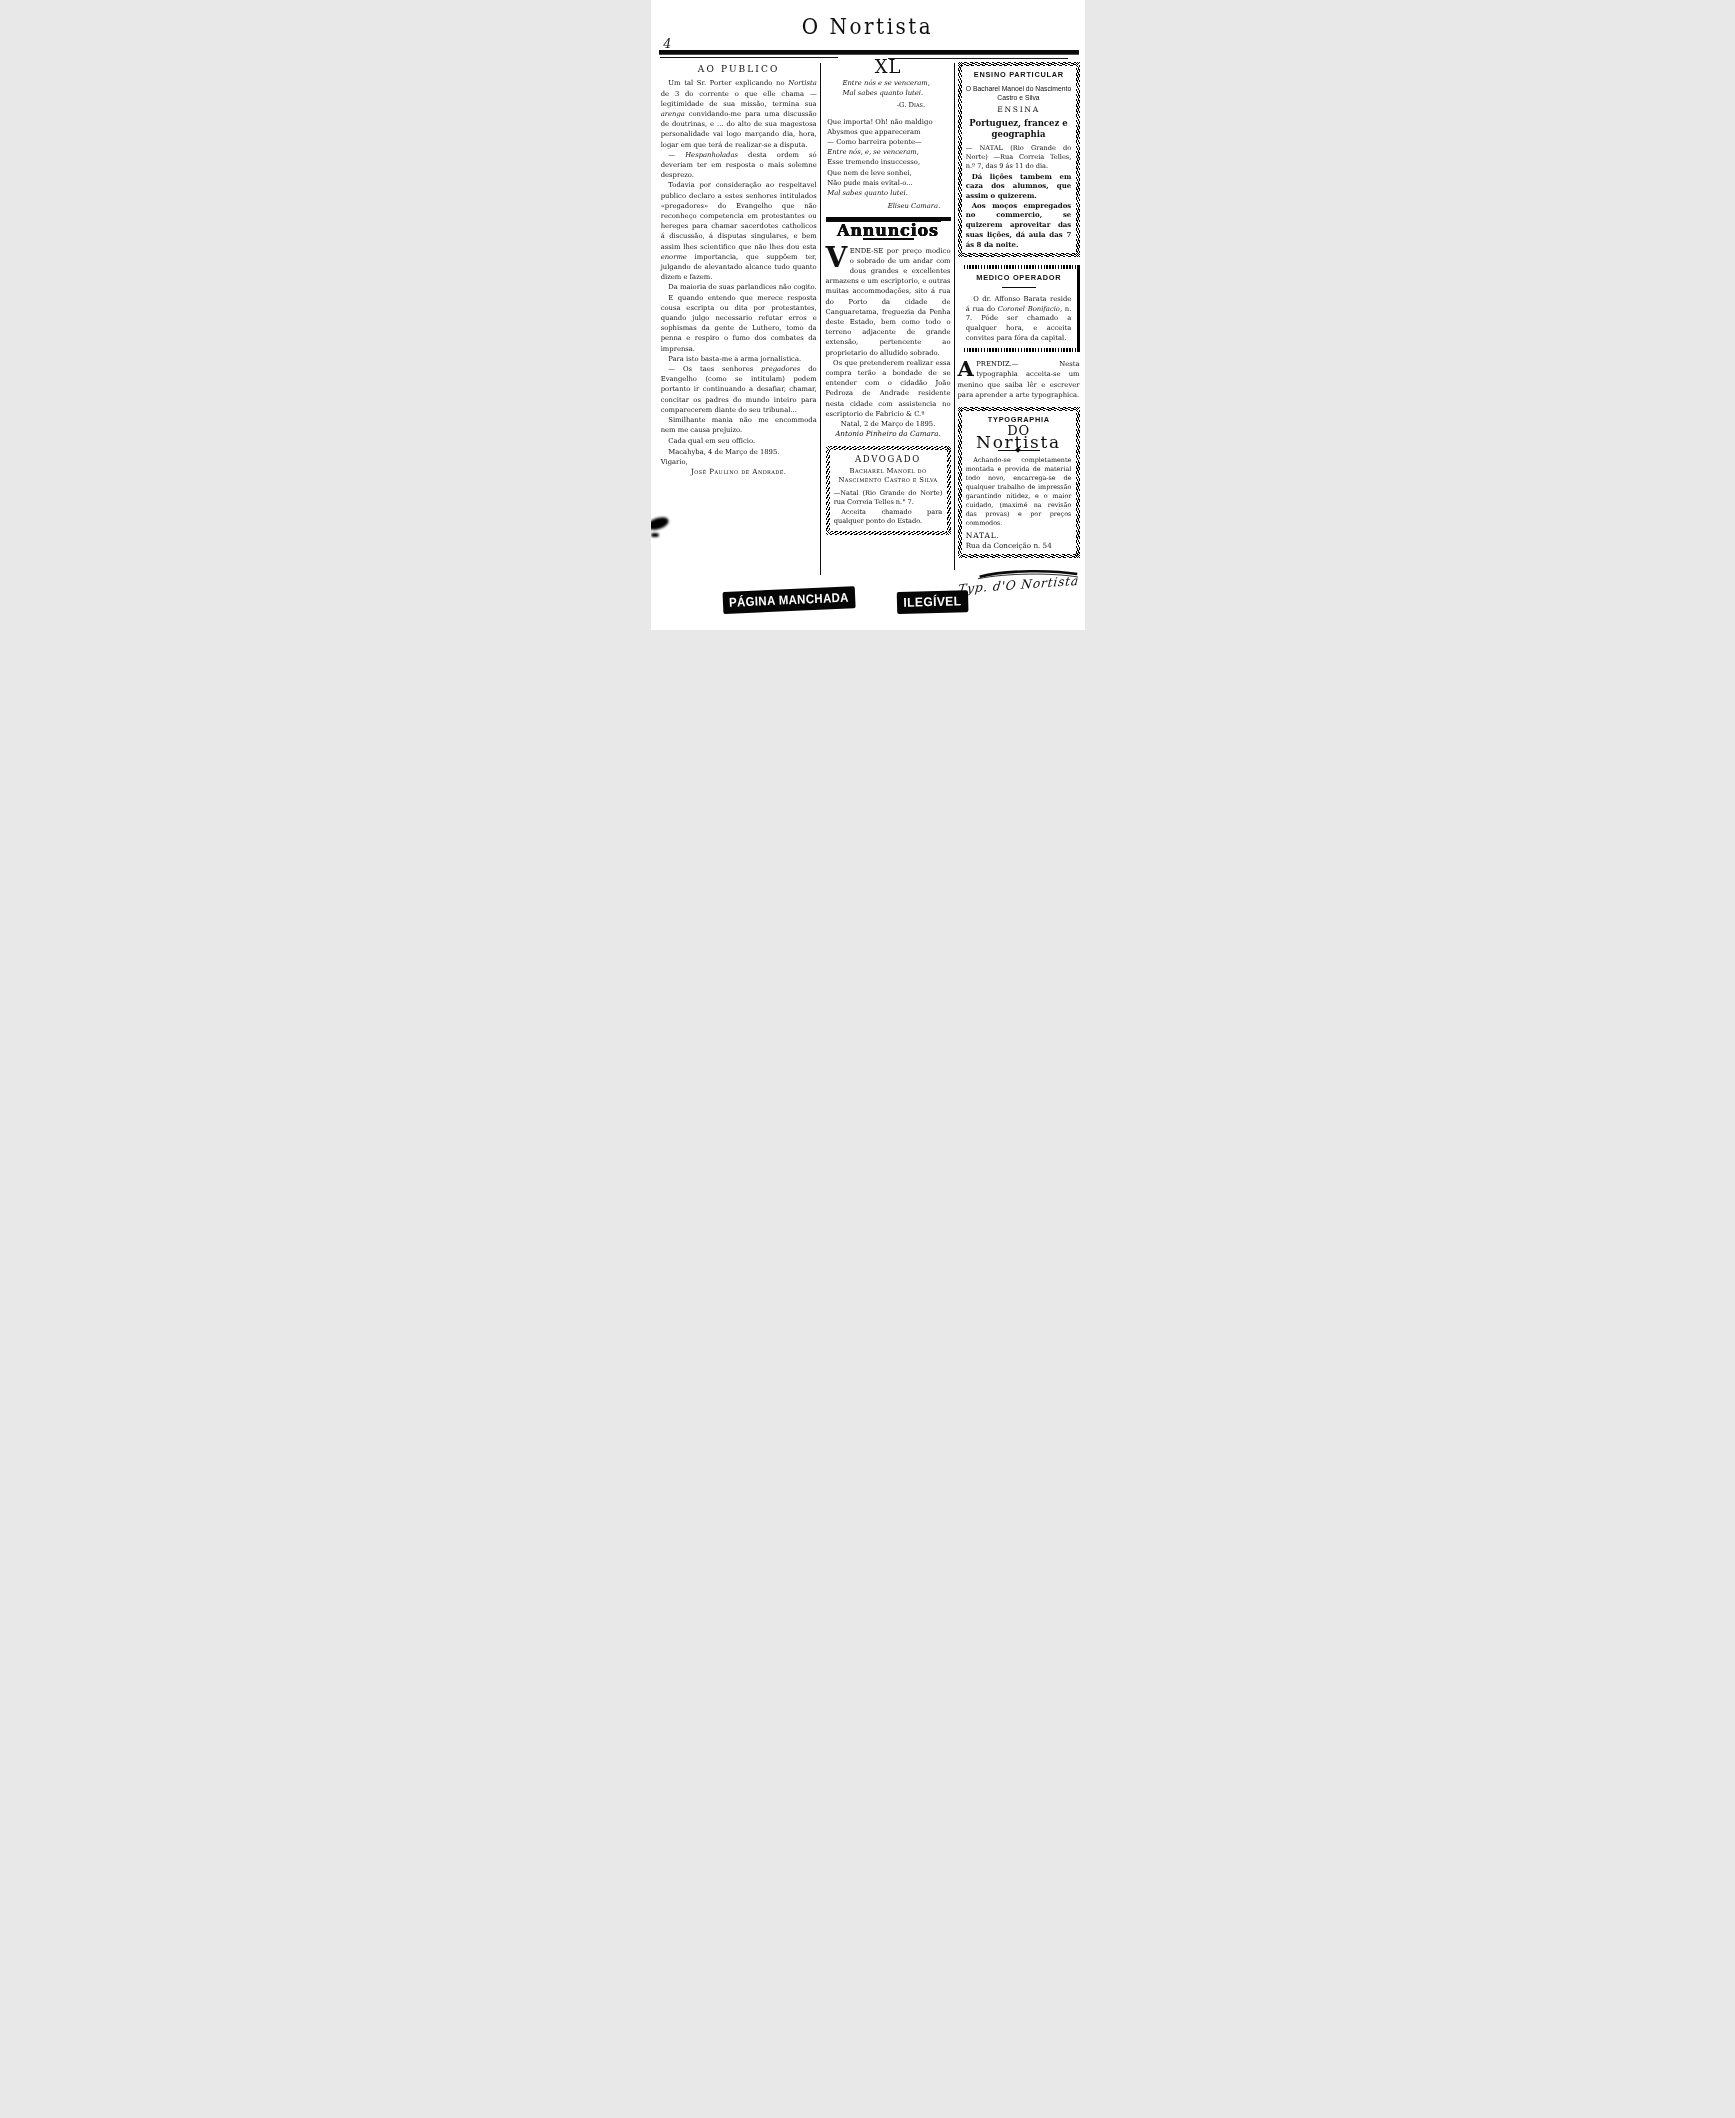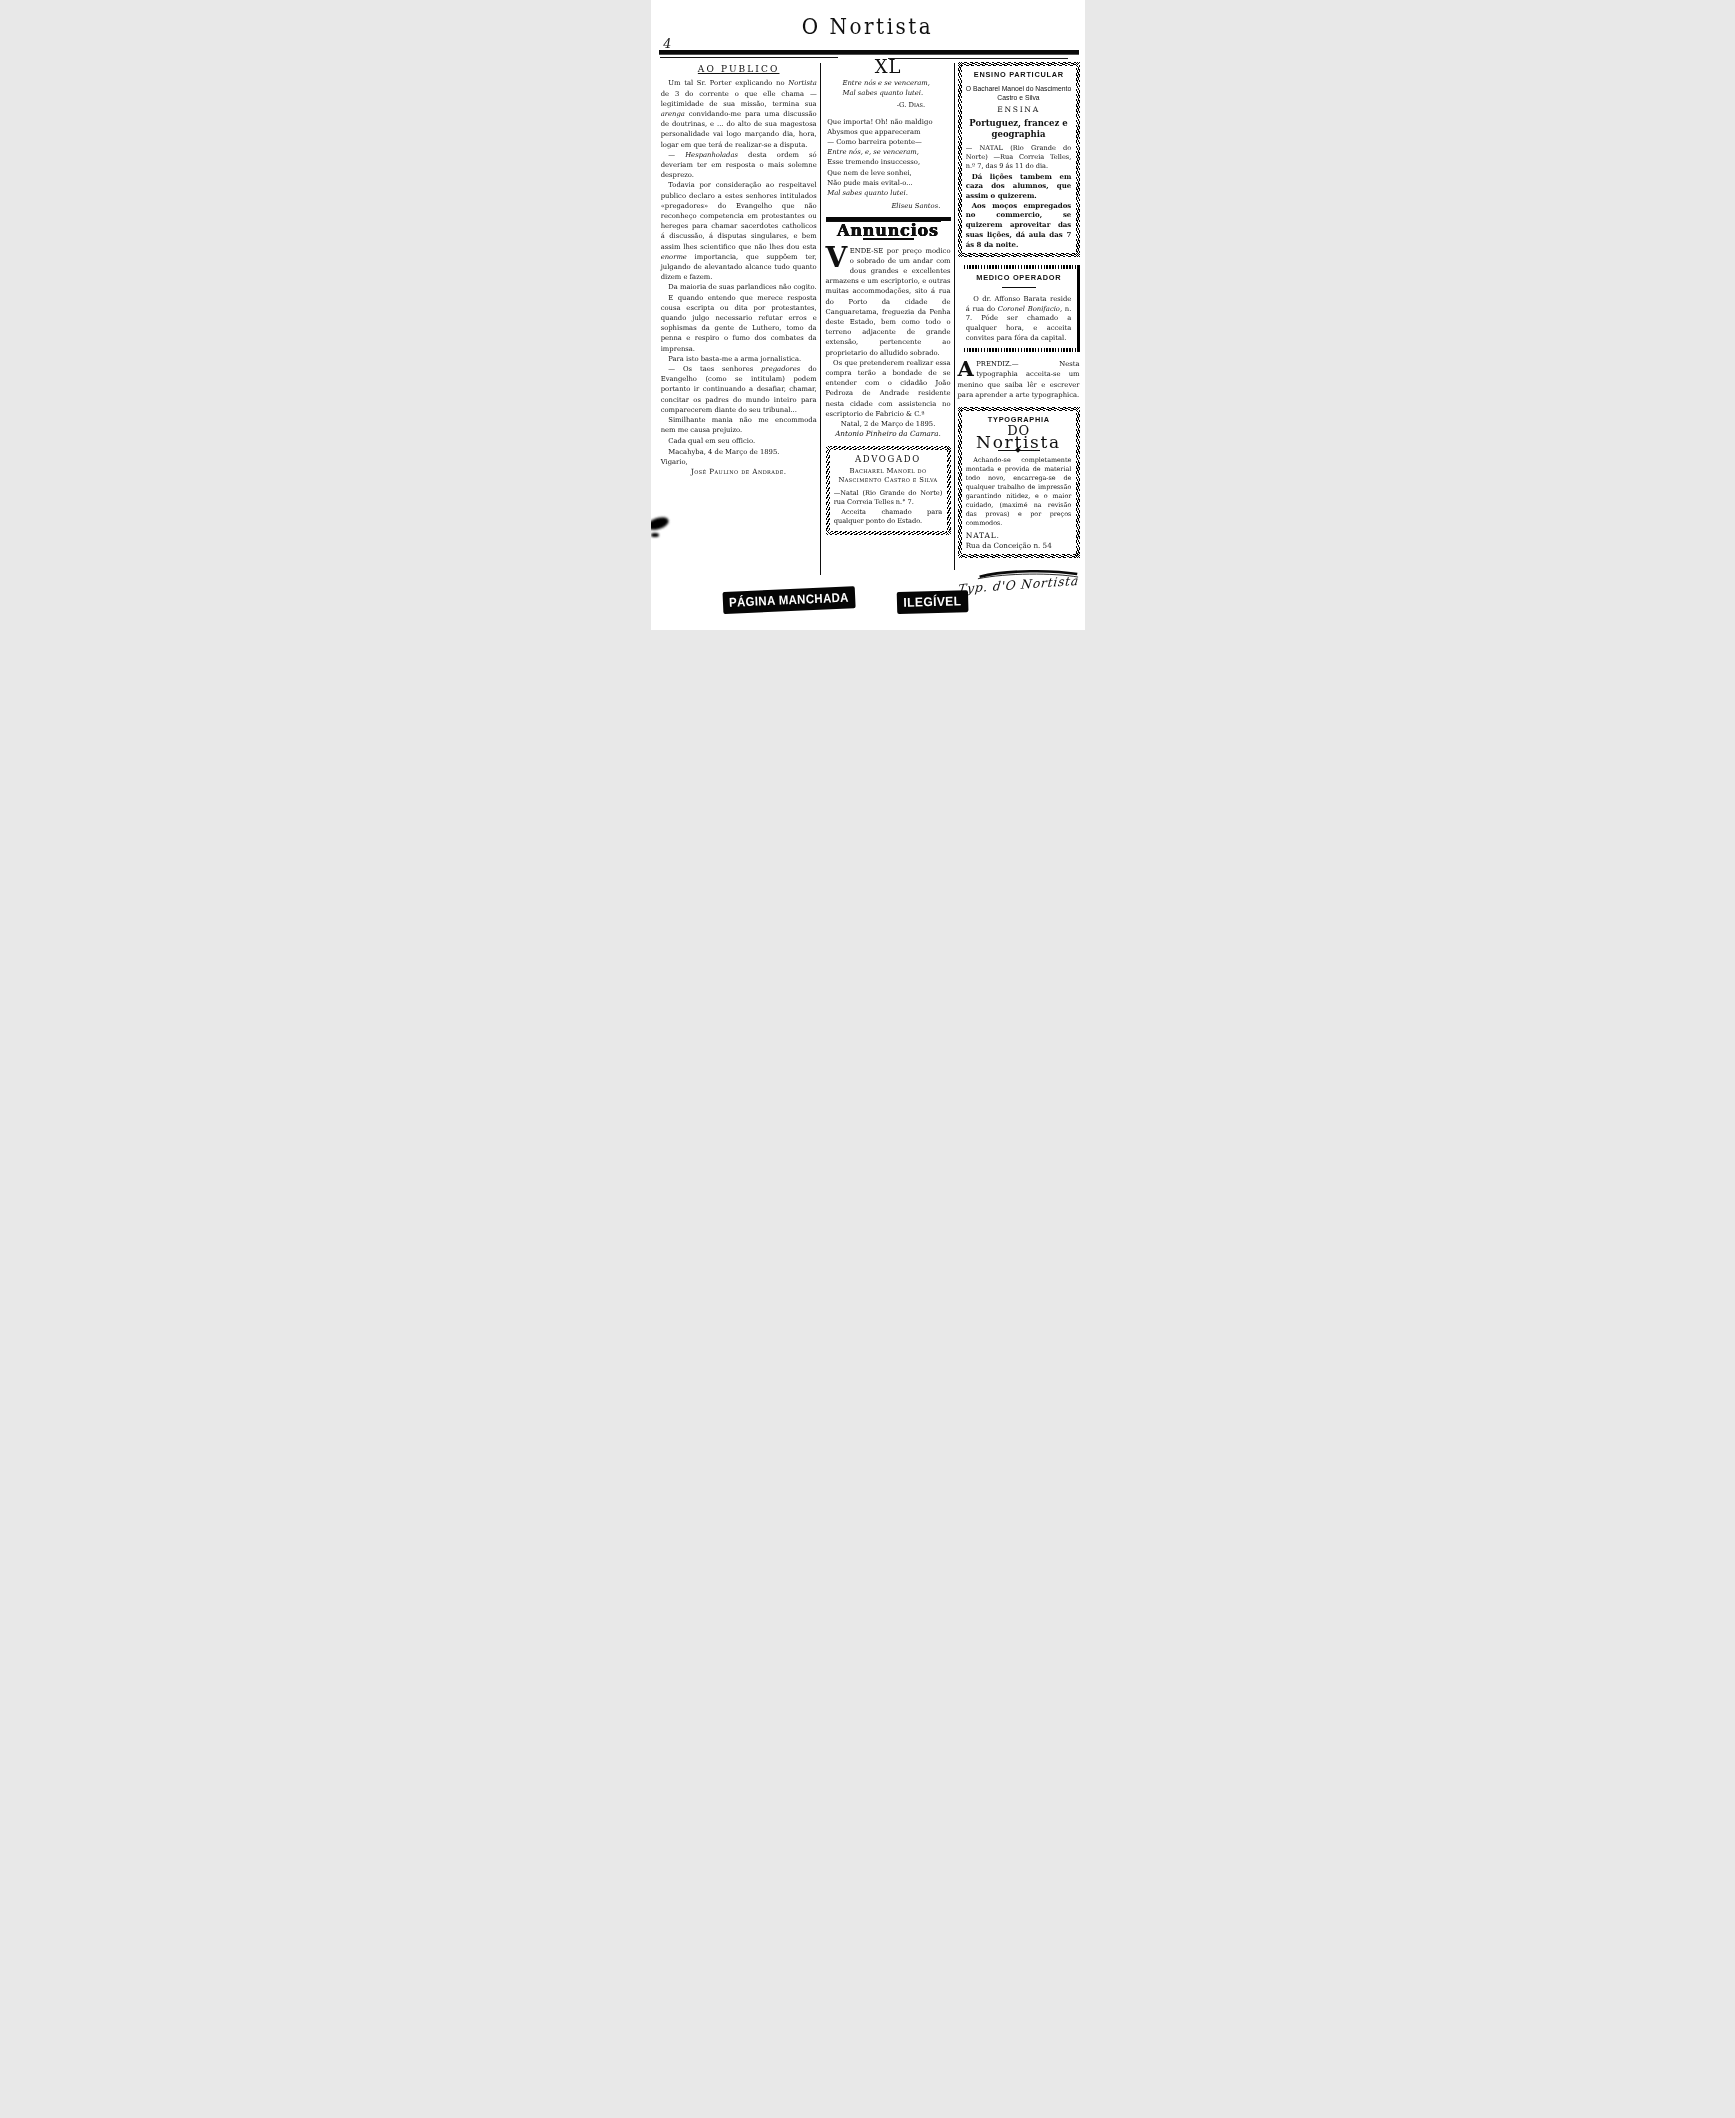--- a/index.html
+++ b/index.html
@@ -22,21 +22,21 @@
   .col1{left:10.2px;top:64px;width:156px;}
   .col2{left:175px;top:62px;width:125px;}
   .col3{left:307px;top:62px;width:122px;}
   .vrule{position:absolute;width:0.8px;background:#0e0e0e;}
   .vrule1{left:169px;top:63px;height:512px;}
   .vrule2{left:303px;top:63px;height:507px;}
 
   p{margin:0;text-indent:7.6px;}
   em{font-style:italic;}
 
-  .sec-head{text-align:center;text-indent:0;font-size:9px;letter-spacing:2.1px;margin:0 0 4.2px 0;font-weight:400;text-decoration:underline;}
+  .sec-head{text-align:center;text-indent:0;font-size:9px;letter-spacing:2.1px;margin:0 0 4.2px 0;font-weight:400;}
   .dateline{text-indent:7.6px;margin-top:0.8px;}
   .role-line{text-align:left;padding-right:33px;text-indent:0;}
   .sig-caps{text-align:center;text-indent:0;font-variant:small-caps;letter-spacing:0.4px;font-size:7.2px;}
 
   
   .poem-title{text-align:center;font-size:18px;margin:0 0 6px 0;font-weight:400;letter-spacing:0.8px;}
   .epigraph{padding-left:17px;font-style:italic;}
   .poem-line{text-indent:0;line-height:10.2px;}
   .attribution{text-align:right;padding-right:25.4px;font-variant:small-caps;margin:1.7px 0 6px 0;}
   .stanza{padding-left:1.7px;margin-bottom:2.5px;}
@@ -135,21 +135,21 @@
     <div class="stanza">
       <div class="poem-line">Que importa! Oh! não maldigo</div>
       <div class="poem-line">Abysmos que appareceram</div>
       <div class="poem-line">— Como barreira potente—</div>
       <div class="poem-line em">Entre nós, e, se venceram,</div>
       <div class="poem-line">Esse tremendo insuccesso,</div>
       <div class="poem-line">Que nem de leve sonhei,</div>
       <div class="poem-line">Não pude mais evital-o...</div>
       <div class="poem-line em">Mal sabes quanto lutei.</div>
     </div>
-    <div class="poem-sig">Eliseu Santos.</div>
+    <div class="poem-sig">Eliseu Camara.</div>
 
     <div class="sep-heavy"></div>
     <div class="sep-sub"></div>
 
     <h2 class="annuncios">Annuncios</h2>
     <div class="annuncios-rule"></div>
 
     <p class="lead">
       <span class="dropcap dropcap-v">V</span><span>ENDE-SE por preço modico o sobrado de um andar com dous grandes e excellentes armazens e um escriptorio, e outras muitas accommodações, sito á rua do Porto da cidade de Canguaretama, freguezia da Penha deste Estado, bem como todo o terreno adjacente de grande extensão, pertencente ao proprietario do alludido sobrado.</span>
     </p>

